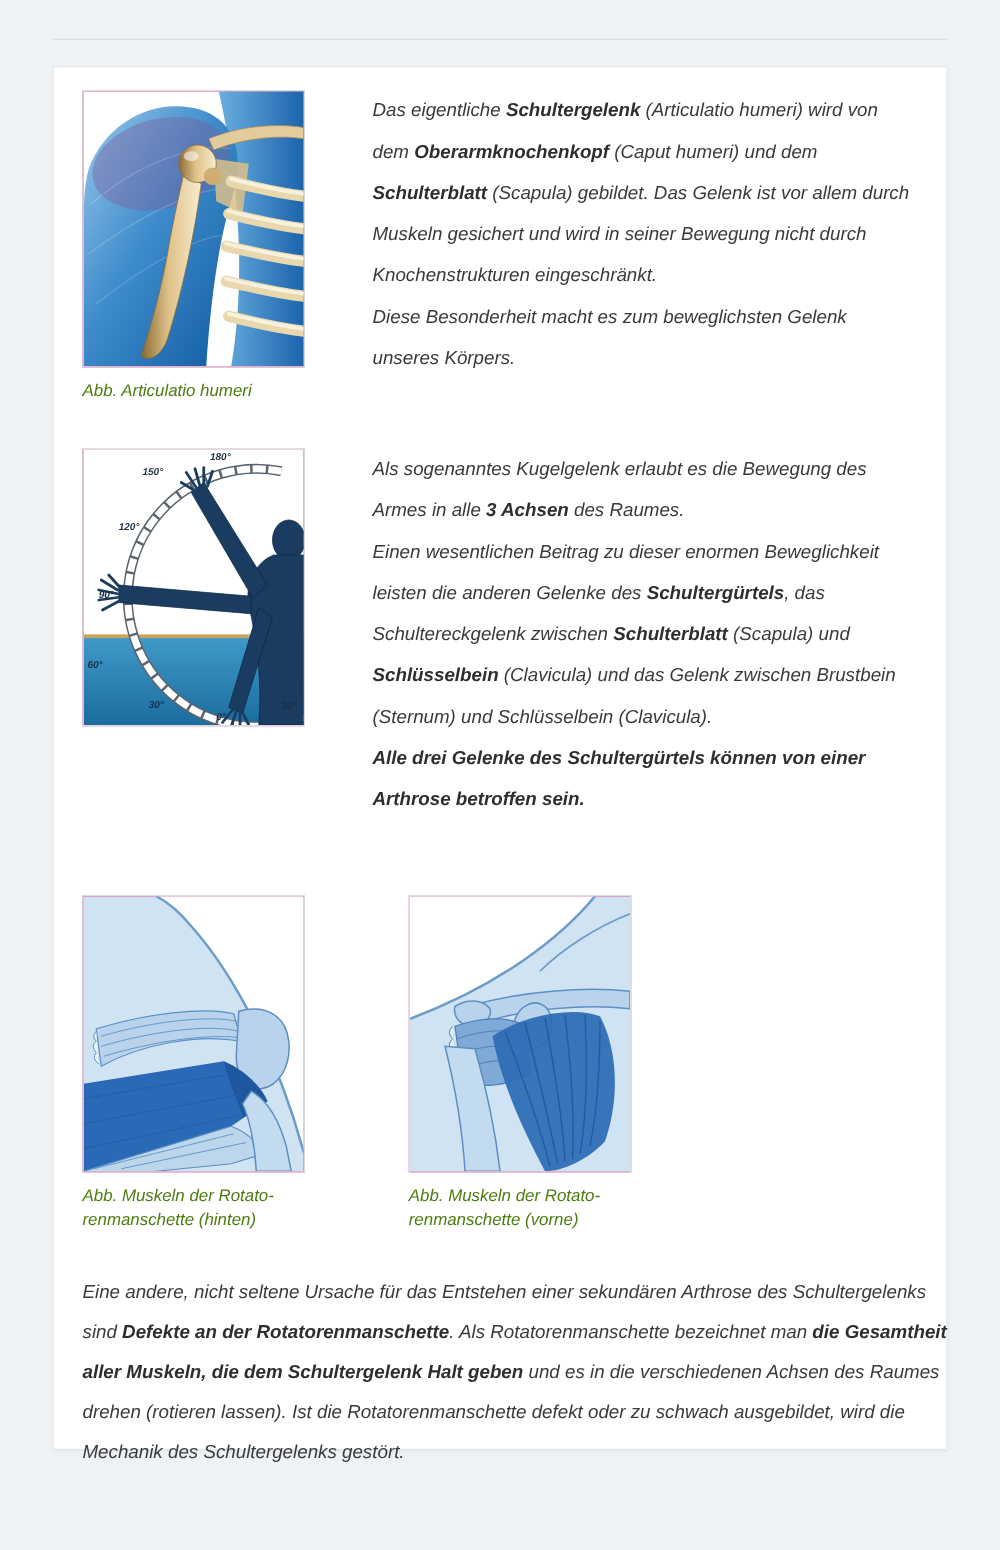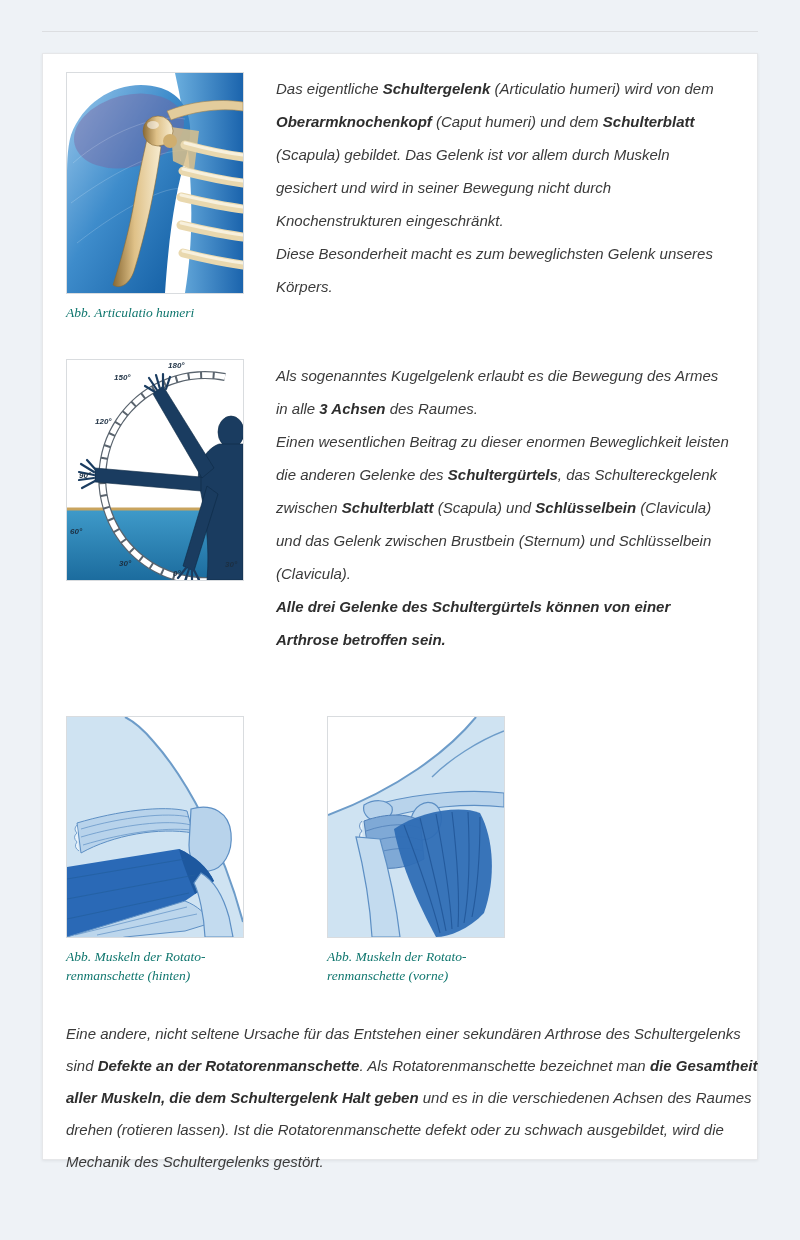--- a/index.html
+++ b/index.html
@@ -28,26 +28,25 @@
   .row-3{margin-bottom:33px;gap:36px;}
   figure{margin:0;width:178px;flex:0 0 auto;}
   .fig-gap{margin-left:47px;}
   .img-frame{
     position:relative;width:178px;height:222px;box-sizing:border-box;
     border:1px solid #d9dcdf;background:#ec4899;overflow:hidden;
   }
   .img-frame svg{position:absolute;left:0;top:0;display:block;}
   figcaption{
     margin-top:9px;
-    font-style:italic;font-size:13.5px;line-height:19px;color:#0f766e;
+    font-style:italic;font-size:13.5px;line-height:19px;color:#4d7c0f;
     white-space:pre-line;
-    font-family:Liberation Serif, serif;
   }
   .para{
-    margin-left:32px;width:472px;
+    margin-left:54px;width:472px;
     font-style:italic;font-size:15px;line-height:33px;color:#3a3a3a;
   }
   .para b{font-weight:bold;color:#2e2e2e;}
   .outro{
     width:692px;margin-top:33px;
     font-style:italic;font-size:15px;line-height:32px;color:#3a3a3a;
   }
   .outro b{font-weight:bold;color:#2e2e2e;}
   
   .deg{

